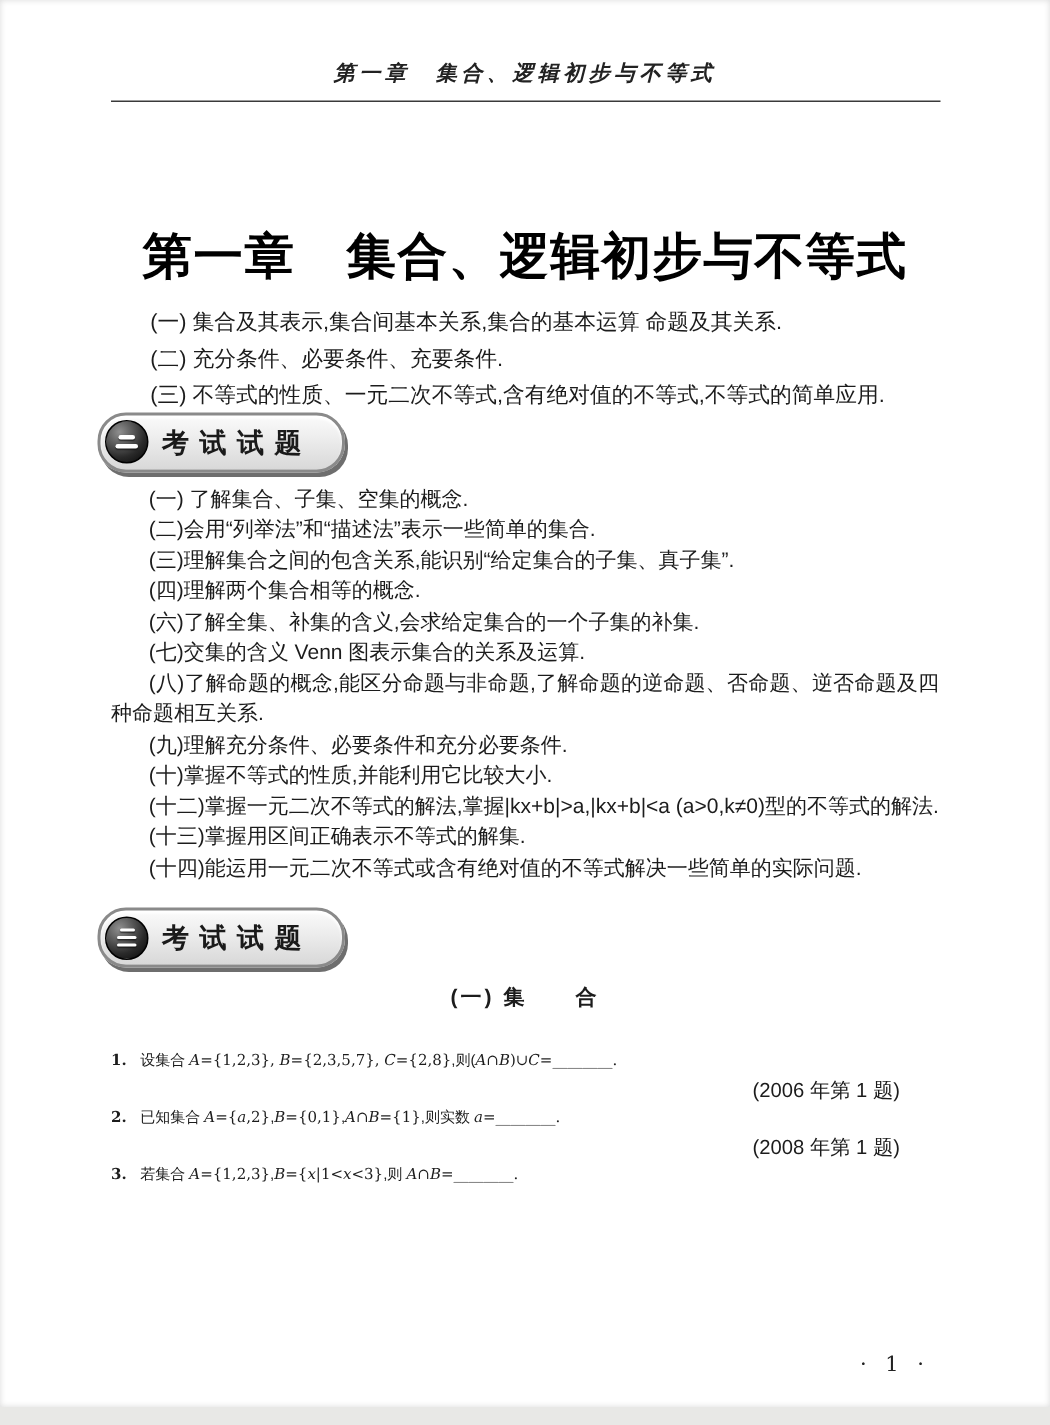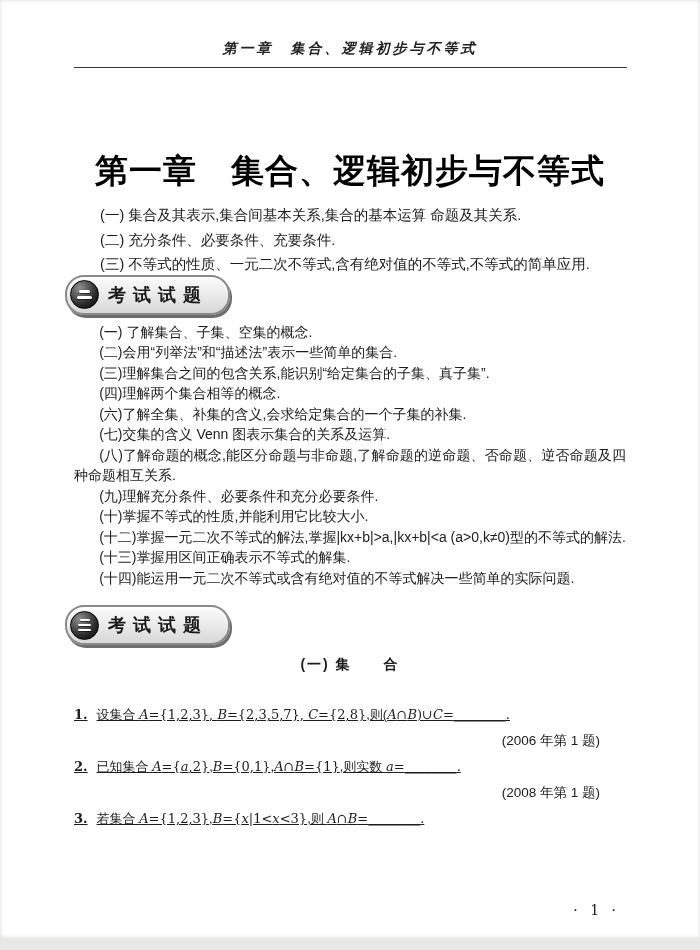--- a/index.html
+++ b/index.html
@@ -50,21 +50,21 @@
   .list-b{margin-top:7px;}
   .list-b p{font-size:14px;line-height:20.5px;}
   .badge-row-2{margin-top:-2px;display:block;}
   .badge-row-3{margin-top:17px;display:block;}
   
   .subheading{
     margin-top:9px;text-align:center;font-size:14px;font-weight:bold;
     letter-spacing:2px;line-height:20px;
   }
   .questions{margin-top:26px;}
-  .question{font-size:13px;line-height:30px;white-space:nowrap;text-decoration:underline;}
+  .question{font-size:10px;line-height:16px;white-space:nowrap;}
   .q-num{font-family:"DejaVu Serif",serif;font-weight:bold;margin-right:9px;}
   .seg-cn{font-family:"Liberation Sans",sans-serif;}
   .seg-rm{font-family:"DejaVu Serif",serif;}
   .seg-it{font-family:"DejaVu Serif",serif;font-style:italic;}
   .q-attr{font-size:13.5px;line-height:22px;text-align:right;padding-right:26px;}
   .page-number{
     position:absolute;right:80px;bottom:20px;
     font-family:"DejaVu Serif",serif;font-size:14px;letter-spacing:4px;color:#222;
   }
 </style>

